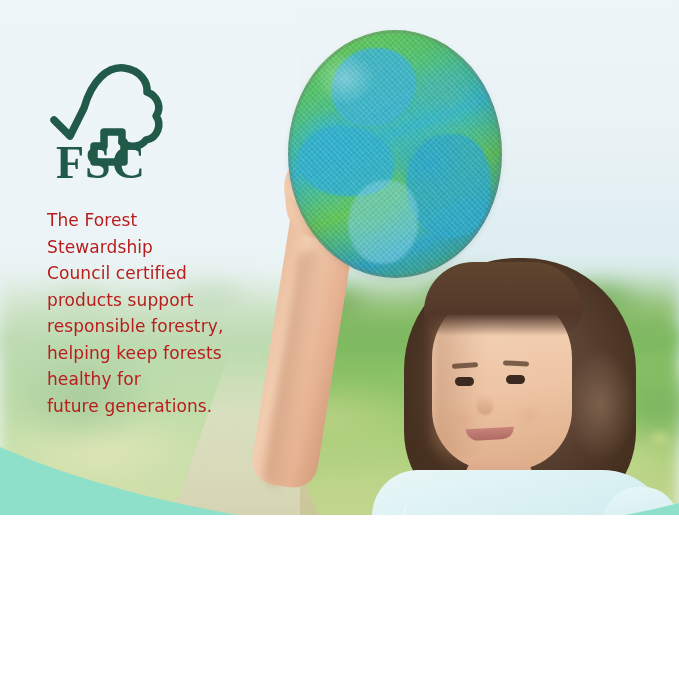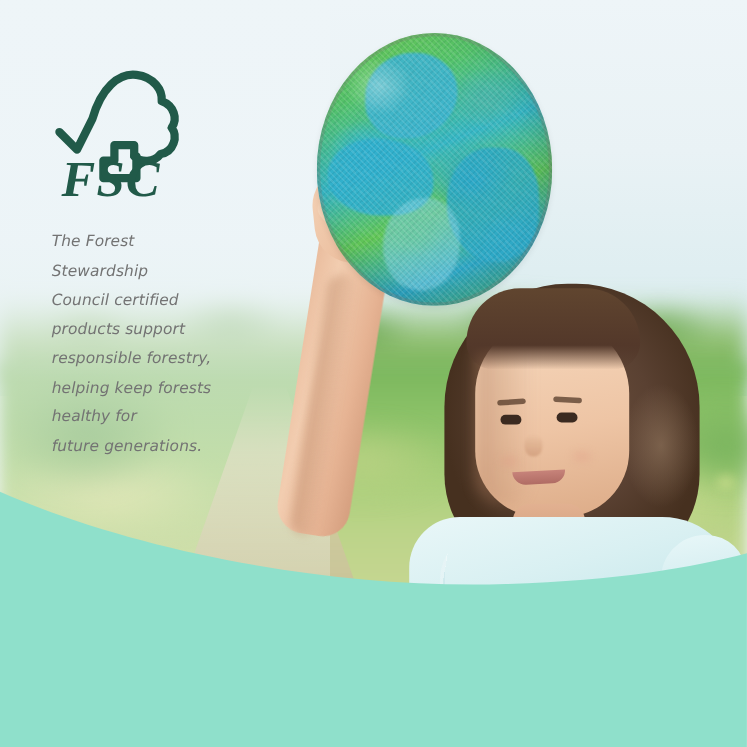--- a/index.html
+++ b/index.html
@@ -1,23 +1,22 @@
 <!DOCTYPE html>
 <html><head>
 <meta charset="utf-8">
 <style>
   html,body{margin:0;padding:0;background:#fff;}
   body{font-family:"Liberation Sans",sans-serif;}
 
   #poster{
     position:relative;
-    width:679px;height:679px;
+    width:679px;height:515px;
     overflow:hidden;
     background:#eef5f7;
-    font-style:italic;
   }
 
   
   .photo{position:absolute;inset:0;overflow:hidden;}
   .sky{
     position:absolute;left:0;top:0;width:679px;height:360px;
     background:linear-gradient(180deg,#eef5f8 0%, #e9f2f5 38%, #dfeef1 68%, #d8ecec 100%);
   }
   .treeline{
     position:absolute;left:0;top:268px;width:679px;height:78px;
@@ -217,21 +216,21 @@
   .fsc-word{
     position:absolute;left:56px;top:140px;width:110px;
     font-family:"Liberation Serif",serif;
     font-weight:700;font-size:46px;letter-spacing:1px;color:#215a49;line-height:1;
   }
 
   
   .body-copy{
     position:absolute;left:47px;top:207px;width:236px;
     font-family:"DejaVu Sans",sans-serif;
-    font-size:14px;line-height:26.5px;color:#737373;
+    font-size:17px;line-height:26.5px;color:#b91c1c;
     font-weight:400;letter-spacing:.1px;
     white-space:pre-line;
   }
 
   
   .headline{
     position:absolute;left:44px;top:531px;width:600px;
     font-family:"Liberation Sans",sans-serif;
     font-weight:700;font-size:30px;line-height:40px;color:#1565c0;
     white-space:pre-line;letter-spacing:-.1px;

